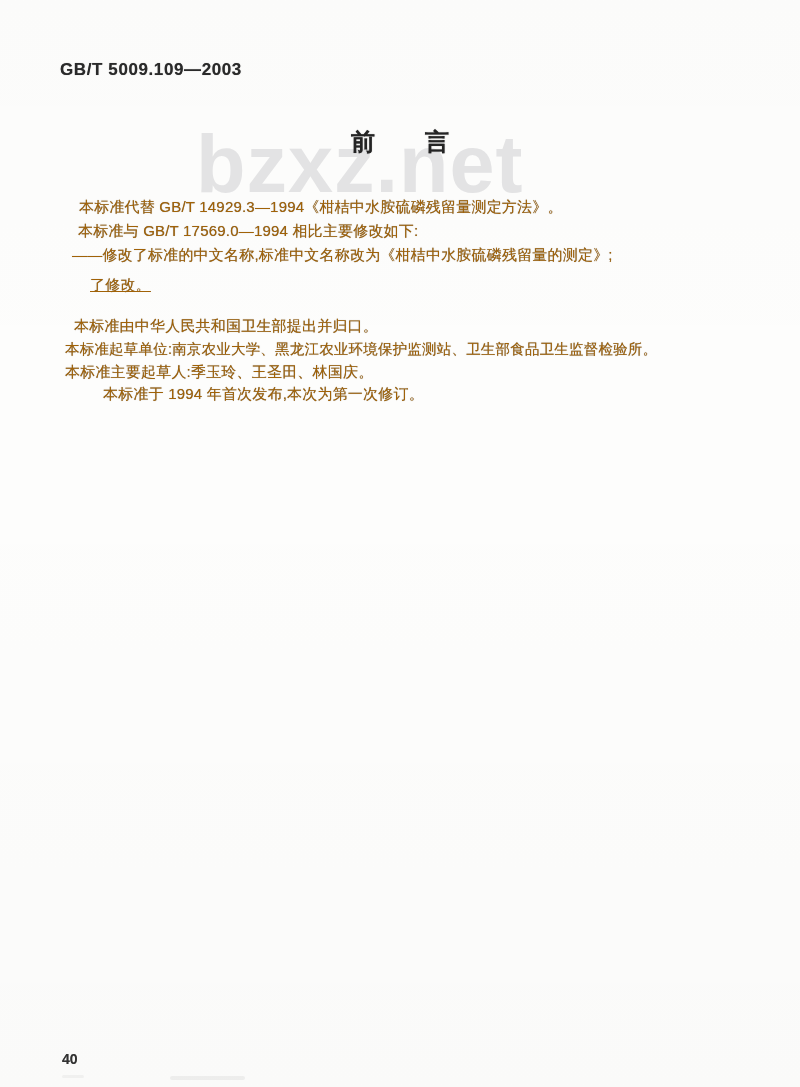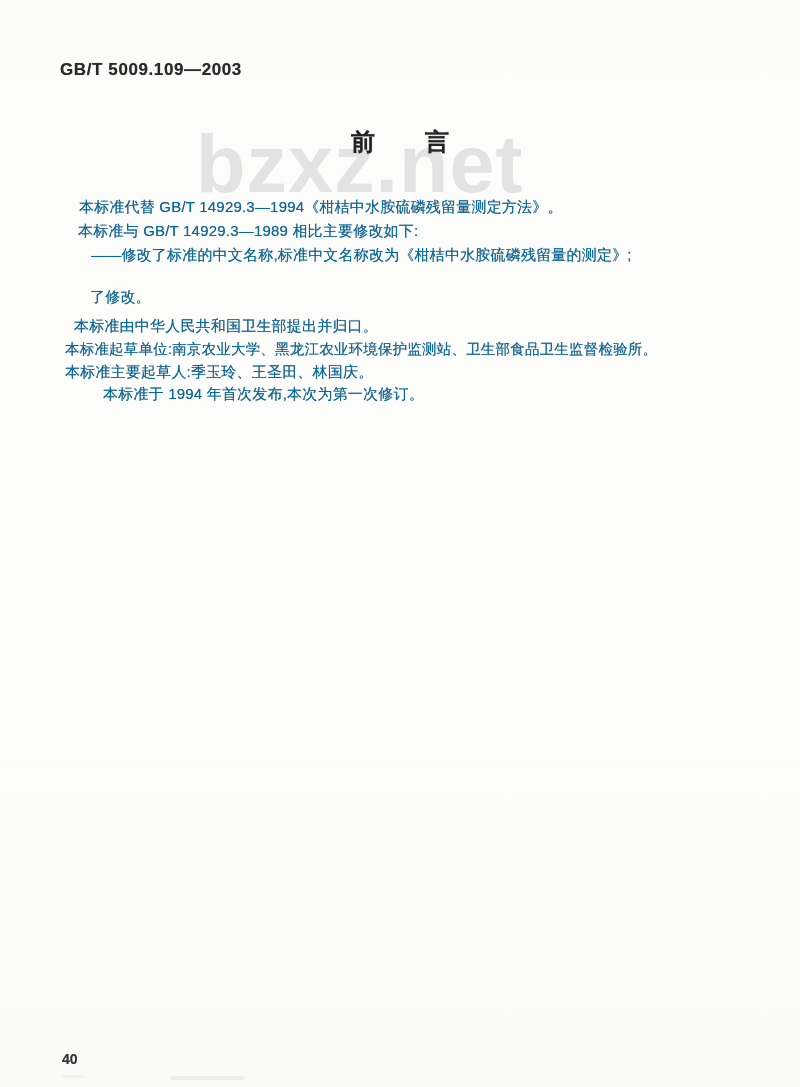--- a/index.html
+++ b/index.html
@@ -29,31 +29,31 @@
   }
   .doc-title{
     position:absolute;left:0;top:126px;width:800px;
     display:flex;justify-content:center;gap:50px;
     font-size:24px;font-weight:bold;color:#242424;
     z-index:1;
     text-shadow:0 0 0.8px rgba(30,30,30,0.7);
   }
   .body-line{
     position:absolute;
-    font-size:15px;color:#0369a1;
+    font-size:15px;color:#a16207;
     white-space:nowrap;line-height:18px;
     letter-spacing:0.2px;
     text-shadow:0 0 0.7px rgba(45,45,45,0.6);
     z-index:1;
   }
   .line-0{left:79px;top:198px;}
   .line-1{left:78px;top:222px;}
-  .line-2{left:72px;top:246px;margin-left:19px;}
+  .line-2{left:72px;top:246px;}
   .line-3{left:71px;top:270px;}
-  .line-4{left:90px;top:288px;}
+  .line-4{left:90px;top:276px;text-decoration:underline;}
   .line-5{left:74px;top:317px;}
   .line-6{left:65px;top:340px;font-size:14.5px;}
   .line-7{left:65px;top:363px;}
   .line-8{left:64px;top:385px;margin-left:39px;}
   .page-number{
     position:absolute;left:62px;top:1051px;
     font-size:14px;font-weight:bold;color:#333;
     text-shadow:0 0 0.6px rgba(50,50,50,0.6);
   }
   .scan-smudge{
@@ -73,21 +73,21 @@
   <div class="std-number">GB/T 5009.109—2003</div>
 
   <div class="watermark">bzxz.net</div>
 
   <div class="doc-title">
     <span>前</span>
     <span>言</span>
   </div>
 
   <div class="body-line line-0">本标准代替 GB/T 14929.3—1994《柑桔中水胺硫磷残留量测定方法》。</div>
-  <div class="body-line line-1">本标准与 GB/T 14929.3—1989 相比主要修改如下:</div>
+  <div class="body-line line-1">本标准与 GB/T 17569.0—1994 相比主要修改如下:</div>
   <div class="body-line line-2">——修改了标准的中文名称,标准中文名称改为《柑桔中水胺硫磷残留量的测定》;</div>
   <div class="body-line line-4">了修改。</div>
   <div class="body-line line-5">本标准由中华人民共和国卫生部提出并归口。</div>
   <div class="body-line line-7">本标准主要起草人:季玉玲、王圣田、林国庆。</div>
   <div class="body-line line-6">本标准起草单位:南京农业大学、黑龙江农业环境保护监测站、卫生部食品卫生监督检验所。</div>
   <div class="body-line line-8">本标准于 1994 年首次发布,本次为第一次修订。</div>
 
   <div class="page-number">40</div>
 
   <div class="scan-smudge"></div>

